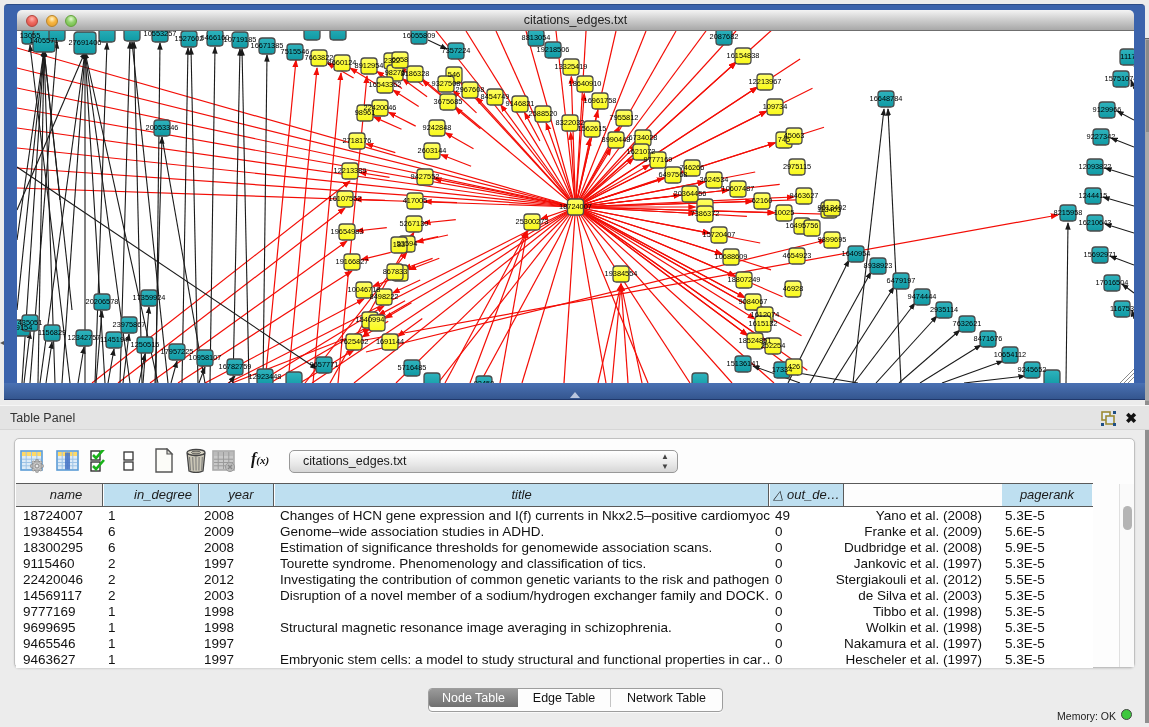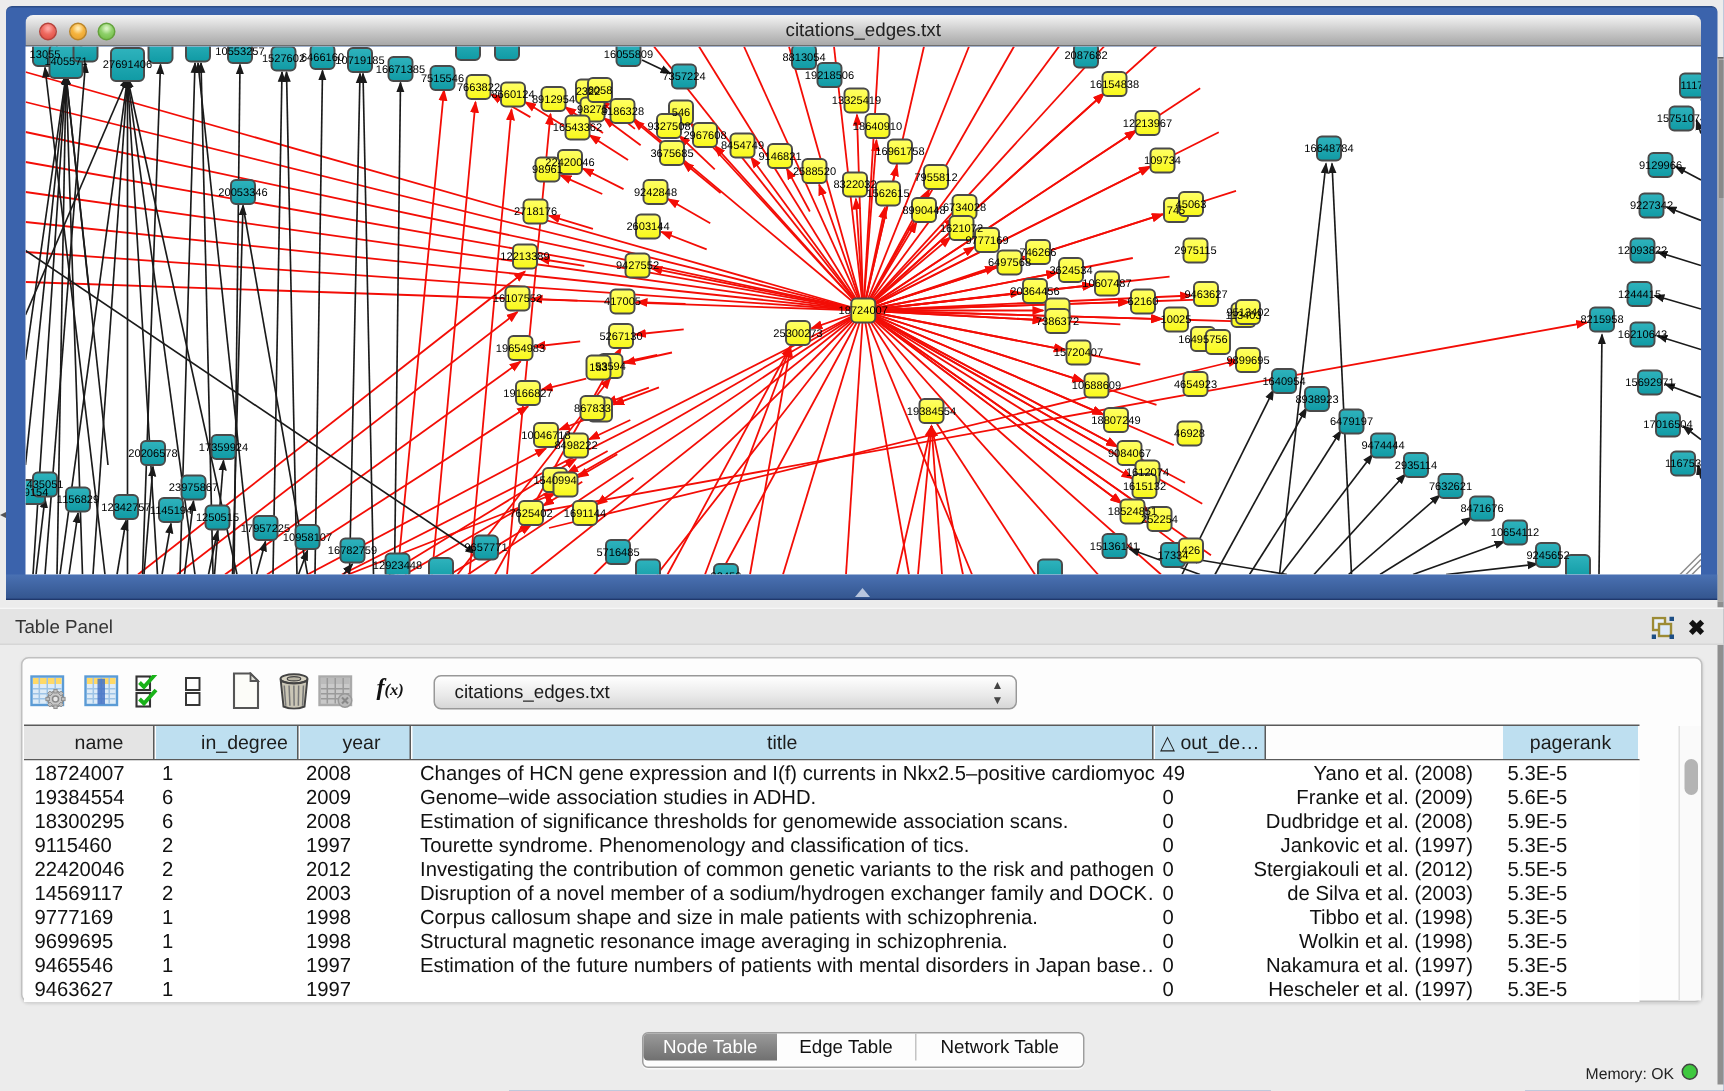--- a/index.html
+++ b/index.html
@@ -36,21 +36,21 @@
   box-shadow:0 1px 2px rgba(0,0,0,0.12); }
 .ticon { position:absolute; top:449px; }
 #dropdown { position:absolute; left:289px; top:450px; width:389px; height:23px;
   background:linear-gradient(#ffffff,#e9e9e9 60%,#d6d6d6); border:1px solid #989898;
   border-radius:5px; }
 #dropdown .dt { position:absolute; left:13px; top:3px; font-size:12.5px; color:#1a1a1a; }
 #dropdown .ar { position:absolute; right:8px; top:1px; font-size:8px; color:#444;
   line-height:10px; text-align:center; }
 
 #thead { position:absolute; left:16px; top:483px; width:1077px; height:24px;
-  border-top:1px solid #5a5a5a; border-bottom:1px solid #5a5a5a; }
+  border-top:1px solid #5a5a5a; border-bottom:1px solid #5a5a5a;font-style:italic; }
 #thead span { position:absolute; top:0; height:22px; background:#bedff0;
   border-right:1px solid #5a5a5a; text-align:center; font-size:13px;
   color:#1c1c1c; padding-top:3px; }
 #tbody { position:absolute; left:16px; top:507px; width:1077px; height:161px;
   background:#fff; font-size:13.5px; color:#111; overflow:hidden; }
 .tr { position:relative; height:16.1px; white-space:nowrap; }
 .tr span { position:absolute; top:0.5px; }
 .c1 { left:7px; } .c2 { left:92px; } .c3 { left:188px; }
 .c4 { left:264px; width:490px; overflow:hidden; }
 .c5 { left:759px; }
@@ -770,47 +770,46 @@
       <span class="c3">2003</span>
       <span class="c4">Disruption of a novel member of a sodium/hydrogen exchanger family and DOCK…</span>
       <span class="c5">0</span>
       <span class="c6">de Silva et al. (2003)</span>
       <span class="c7">5.3E-5</span>
     </div>
 <div class="tr">
       <span class="c1">9777169</span>
       <span class="c2">1</span>
       <span class="c3">1998</span>
-      <span class="c4">Corpus callosum shape and size in male patients with schizophrenia.</span>
       <span class="c5">0</span>
       <span class="c6">Tibbo et al. (1998)</span>
       <span class="c7">5.3E-5</span>
     </div>
 <div class="tr">
       <span class="c1">9699695</span>
       <span class="c2">1</span>
       <span class="c3">1998</span>
       <span class="c4">Structural magnetic resonance image averaging in schizophrenia.</span>
       <span class="c5">0</span>
       <span class="c6">Wolkin et al. (1998)</span>
       <span class="c7">5.3E-5</span>
     </div>
 <div class="tr">
       <span class="c1">9465546</span>
       <span class="c2">1</span>
       <span class="c3">1997</span>
-      <span class="c4">Estimation of the future numbers of patients with mental disorders in Japan base…</span>
       <span class="c5">0</span>
       <span class="c6">Nakamura et al. (1997)</span>
       <span class="c7">5.3E-5</span>
     </div>
 <div class="tr">
       <span class="c1">9463627</span>
       <span class="c2">1</span>
       <span class="c3">1997</span>
+      <span class="c4">Embryonic stem cells: a model to study structural and functional properties in car…</span>
       <span class="c5">0</span>
       <span class="c6">Hescheler et al. (1997)</span>
       <span class="c7">5.3E-5</span>
     </div>
 </div>
 <div id="vsb">
     <div class="th"></div>
   </div>
 <div id="tabs">
     <span class="s1">Node Table</span>

